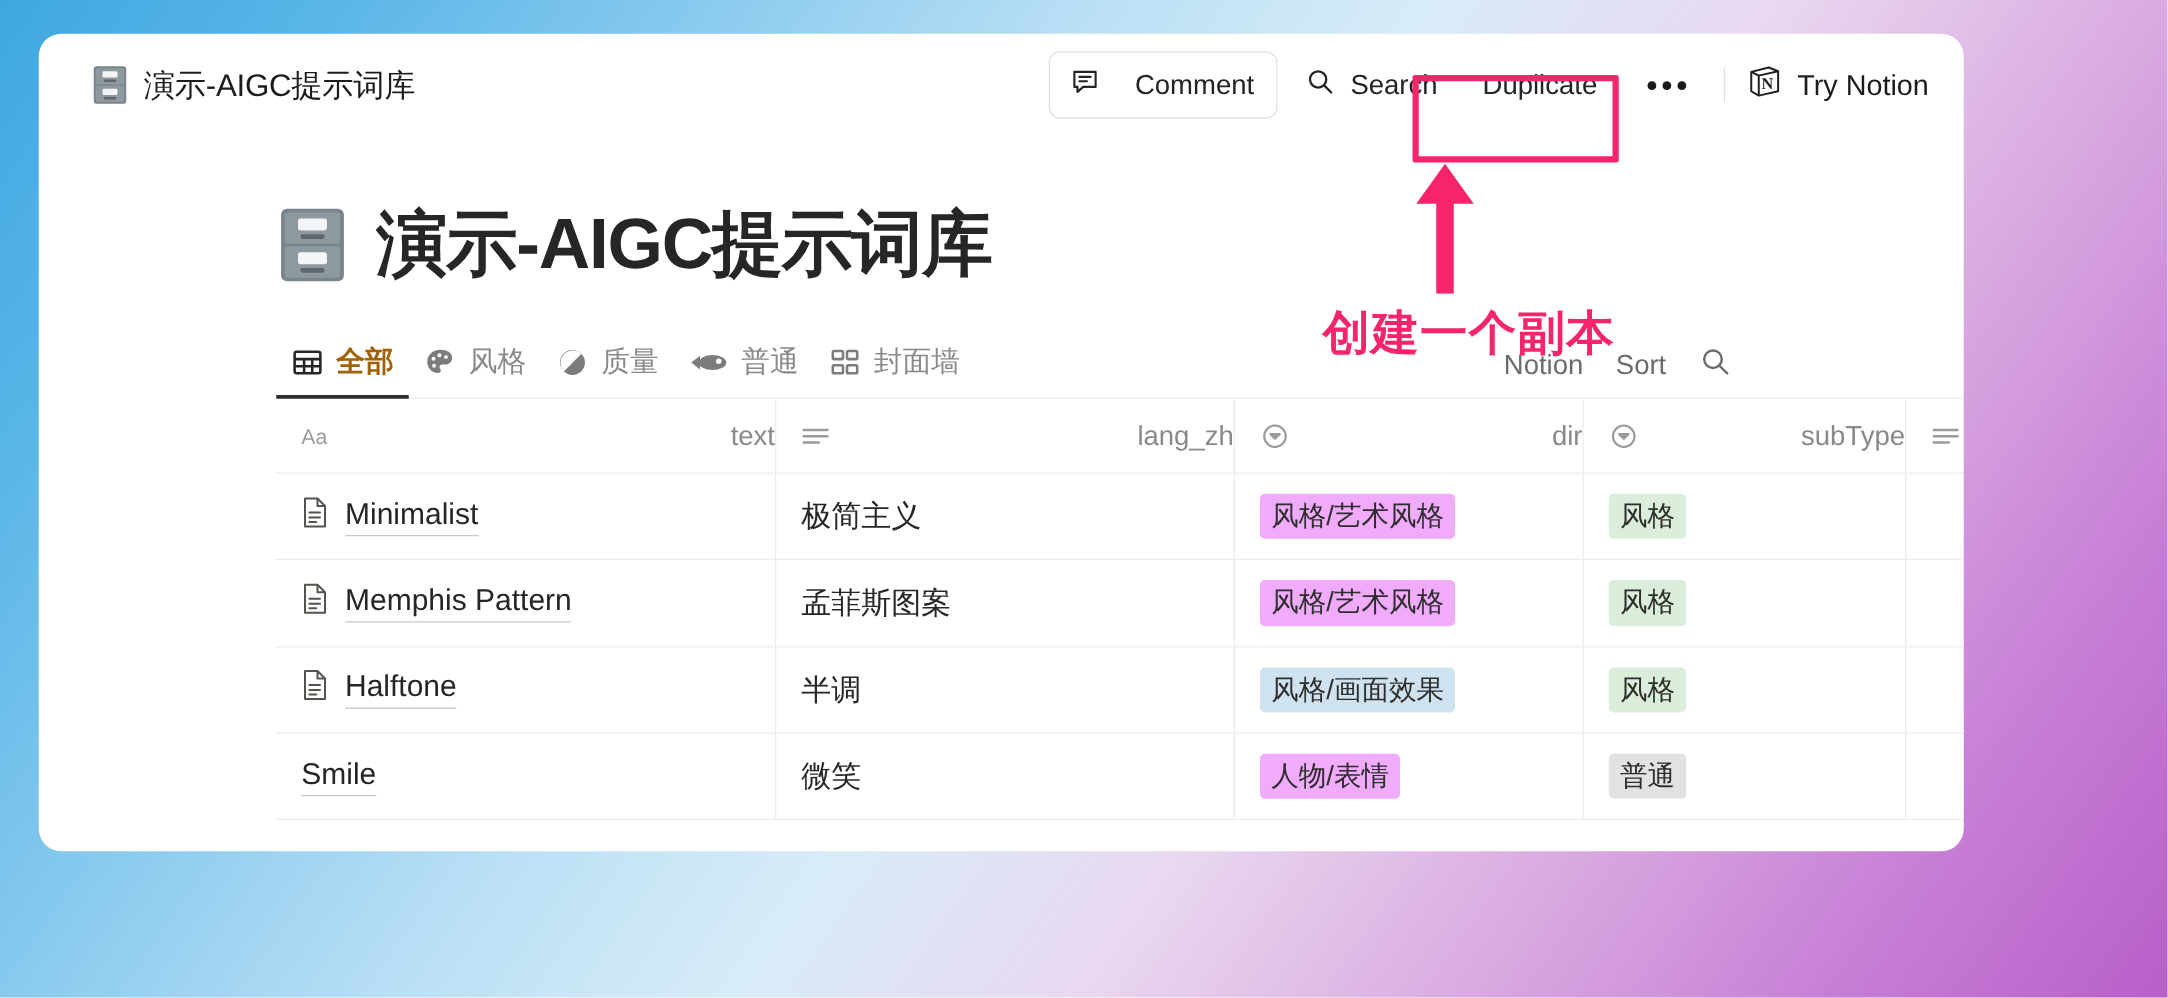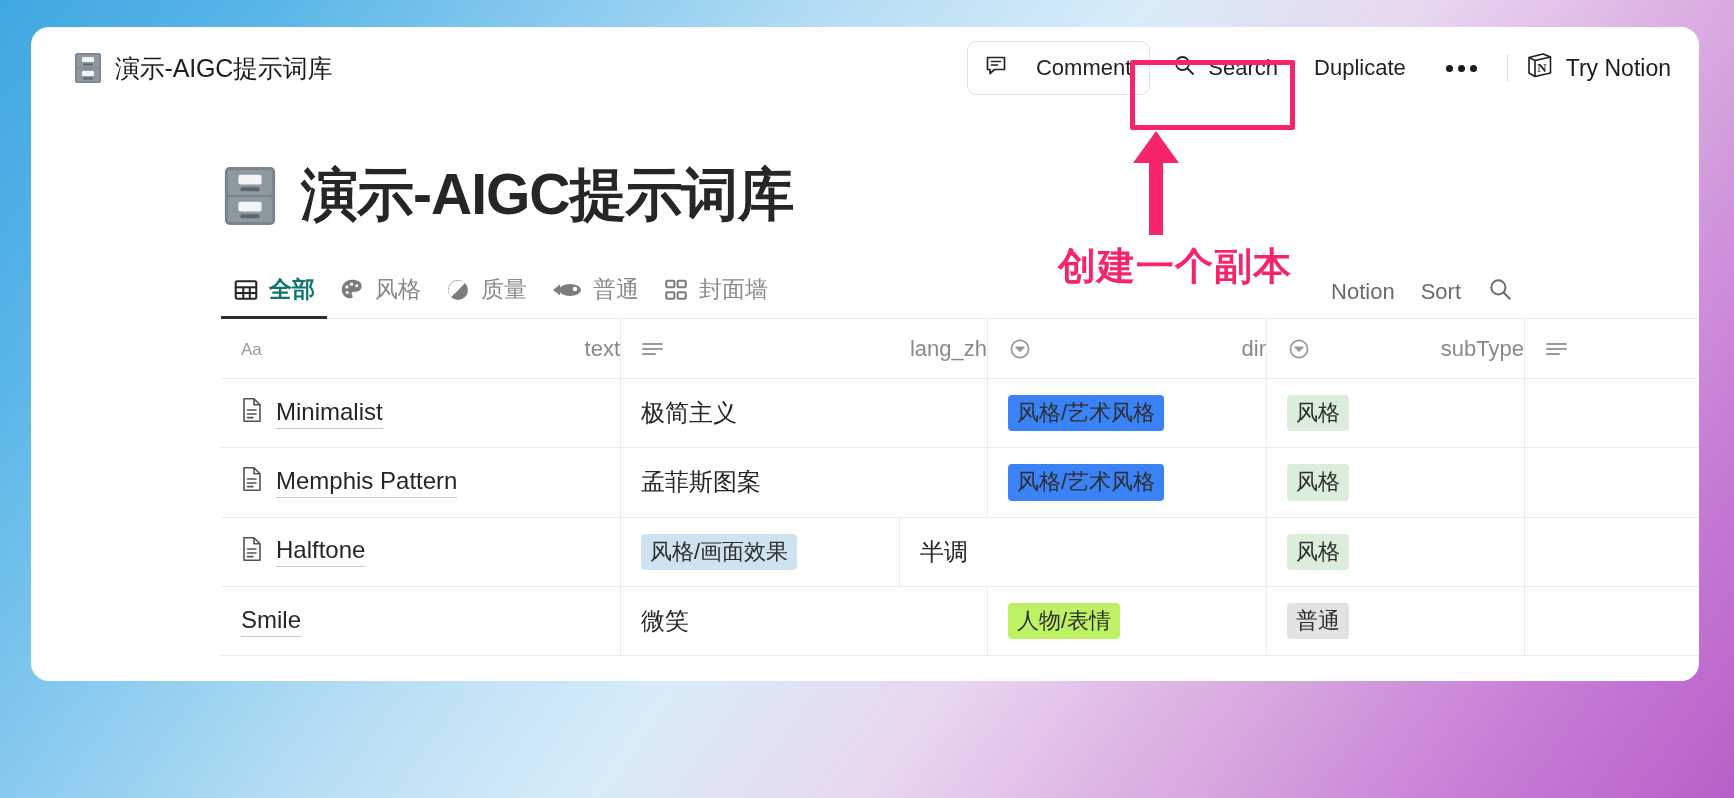--- a/index.html
+++ b/index.html
@@ -13,21 +13,21 @@
         #b9dff5 38%, #d8ecf8 50%, #e9d8f0 62%,
         #d9a8e0 76%, #c77fd6 88%, #b85fc9 100%);
     position: relative;
     overflow: hidden;
   }
 
   
   .window {
     position: absolute;
     left: 31px; top: 27px;
-    width: 1668px; height: 654px;
+    width: 1540px; height: 654px;
     background: #ffffff;
     border-radius: 18px;
     overflow: hidden;
   }
 
   
   .topbar {
     height: 82px;
     display: flex;
     align-items: center;
@@ -166,21 +166,21 @@
     align-items: center;
     gap: 10px;
     font-size: 23px;
     color: #8b8987;
     padding: 6px 12px 11px 12px;
     cursor: pointer;
     border-bottom: 3px solid transparent;
     margin-bottom: -1px;
   }
   .view-tab.active {
-    color: #0f766e;
+    color: #a16207;
     font-weight: bold;
     border-bottom-color: #2e2e2e;
   }
   .view-tab .vicon { display: flex; align-items: center; }
 
   .views-right {
     margin-left: auto;
     display: flex;
     align-items: center;
     gap: 26px;
@@ -239,23 +239,23 @@
     color: #262626;
   }
   .tag {
     display: inline-block;
     font-size: 22px;
     color: #2d2d2c;
     border-radius: 4px;
     padding: 5px 9px 6px 9px;
     line-height: 1.15;
   }
-  .tag-orange { background: #3b82f6; }
+  .tag-orange { background: #f0abfc; }
   .tag-blue   { background: #cfe2ef; }
-  .tag-purple { background: #bef264; }
+  .tag-purple { background: #f0abfc; }
   .tag-green  { background: #dbeddb; }
   .tag-gray   { background: #e3e2e0; }
 </style>
 </head>
 <body>
 
 <div class="window">
 
   <div class="topbar">
 
@@ -522,24 +522,24 @@
                 <path d="M3 1.8h10l6 6v16.4H3z" stroke-linejoin="round"></path>
                 <path d="M13 1.8v6h6" stroke-linejoin="round"></path>
                 <line x1="6.5" y1="13" x2="15" y2="13" stroke-linecap="round"></line>
                 <line x1="6.5" y1="17" x2="15" y2="17" stroke-linecap="round"></line>
                 <line x1="6.5" y1="20.6" x2="12" y2="20.6" stroke-linecap="round"></line>
               </svg>
             </span>
             <span class="tlabel">Halftone</span>
           </span>
         </div>
+        <div class="cell col-1 cell-plain">半调</div>
         <div class="cell col-2">
           <span class="tag tag-blue">风格/画面效果</span>
         </div>
-        <div class="cell col-1 cell-plain">半调</div>
         <div class="cell col-3">
           <span class="tag tag-green">风格</span>
         </div>
         <div class="cell col-4"></div>
       </div>
 
       <div class="trow">
         <div class="cell col-0">
           <span class="row-title">
             <span class="tlabel">Smile</span>

